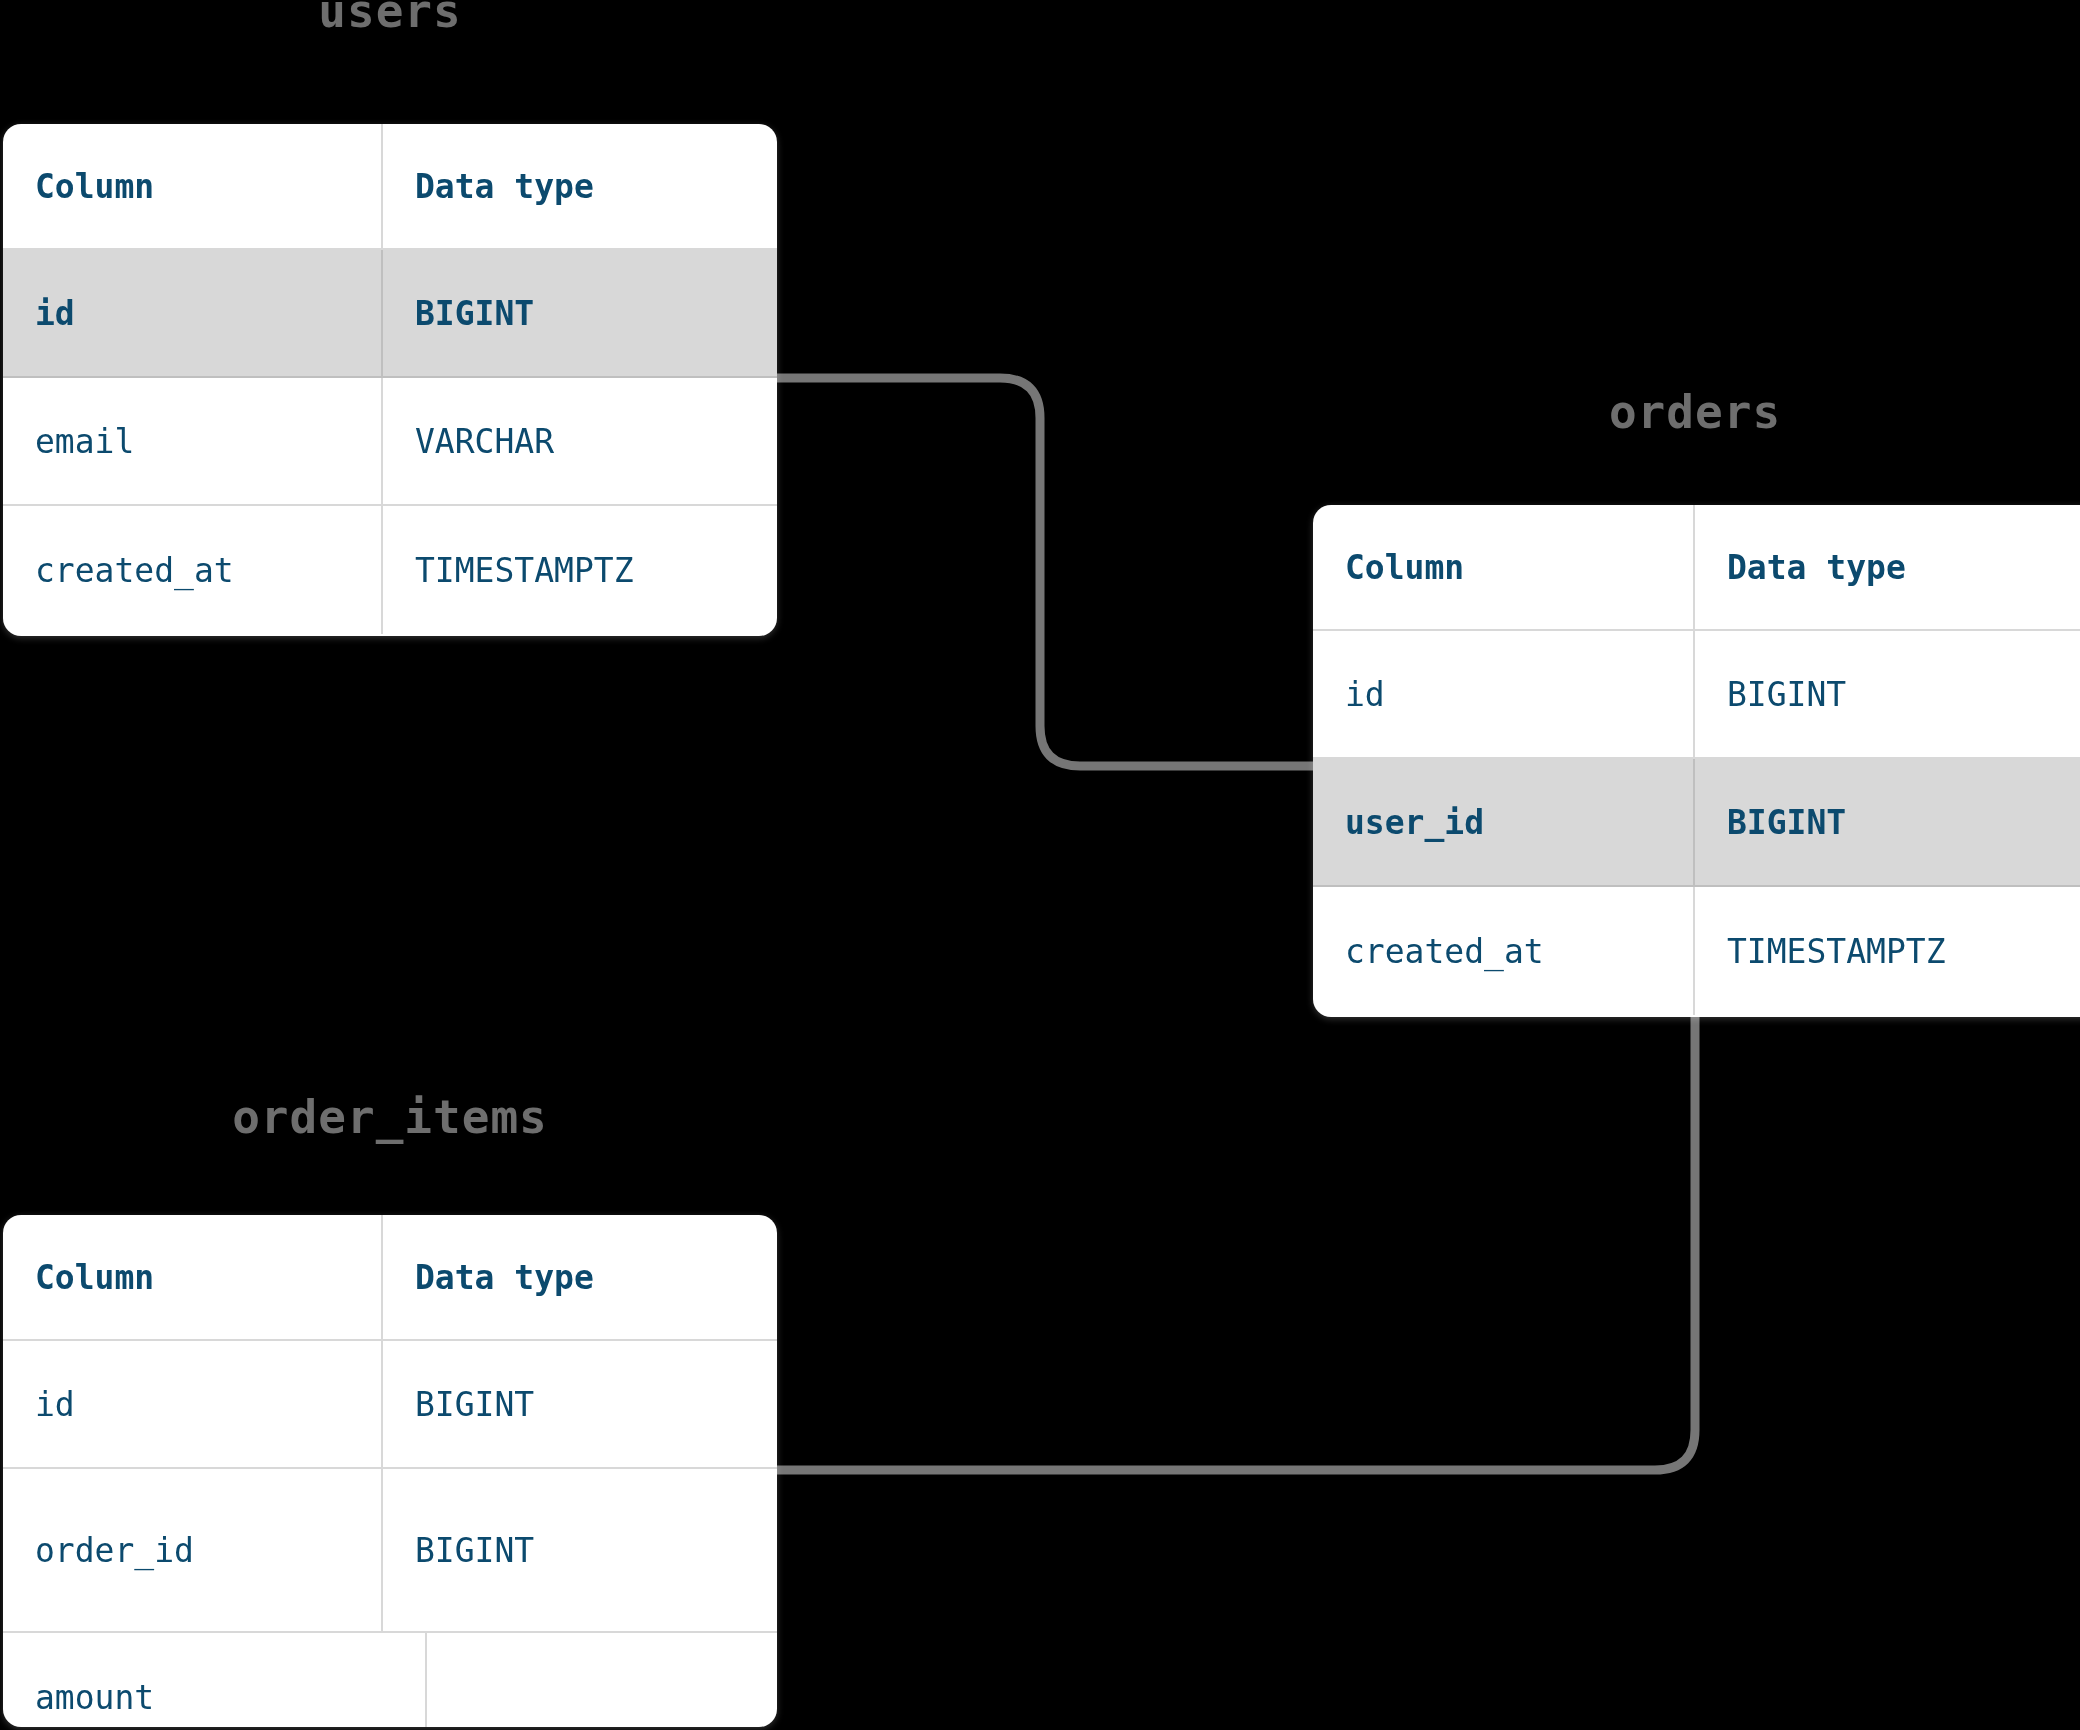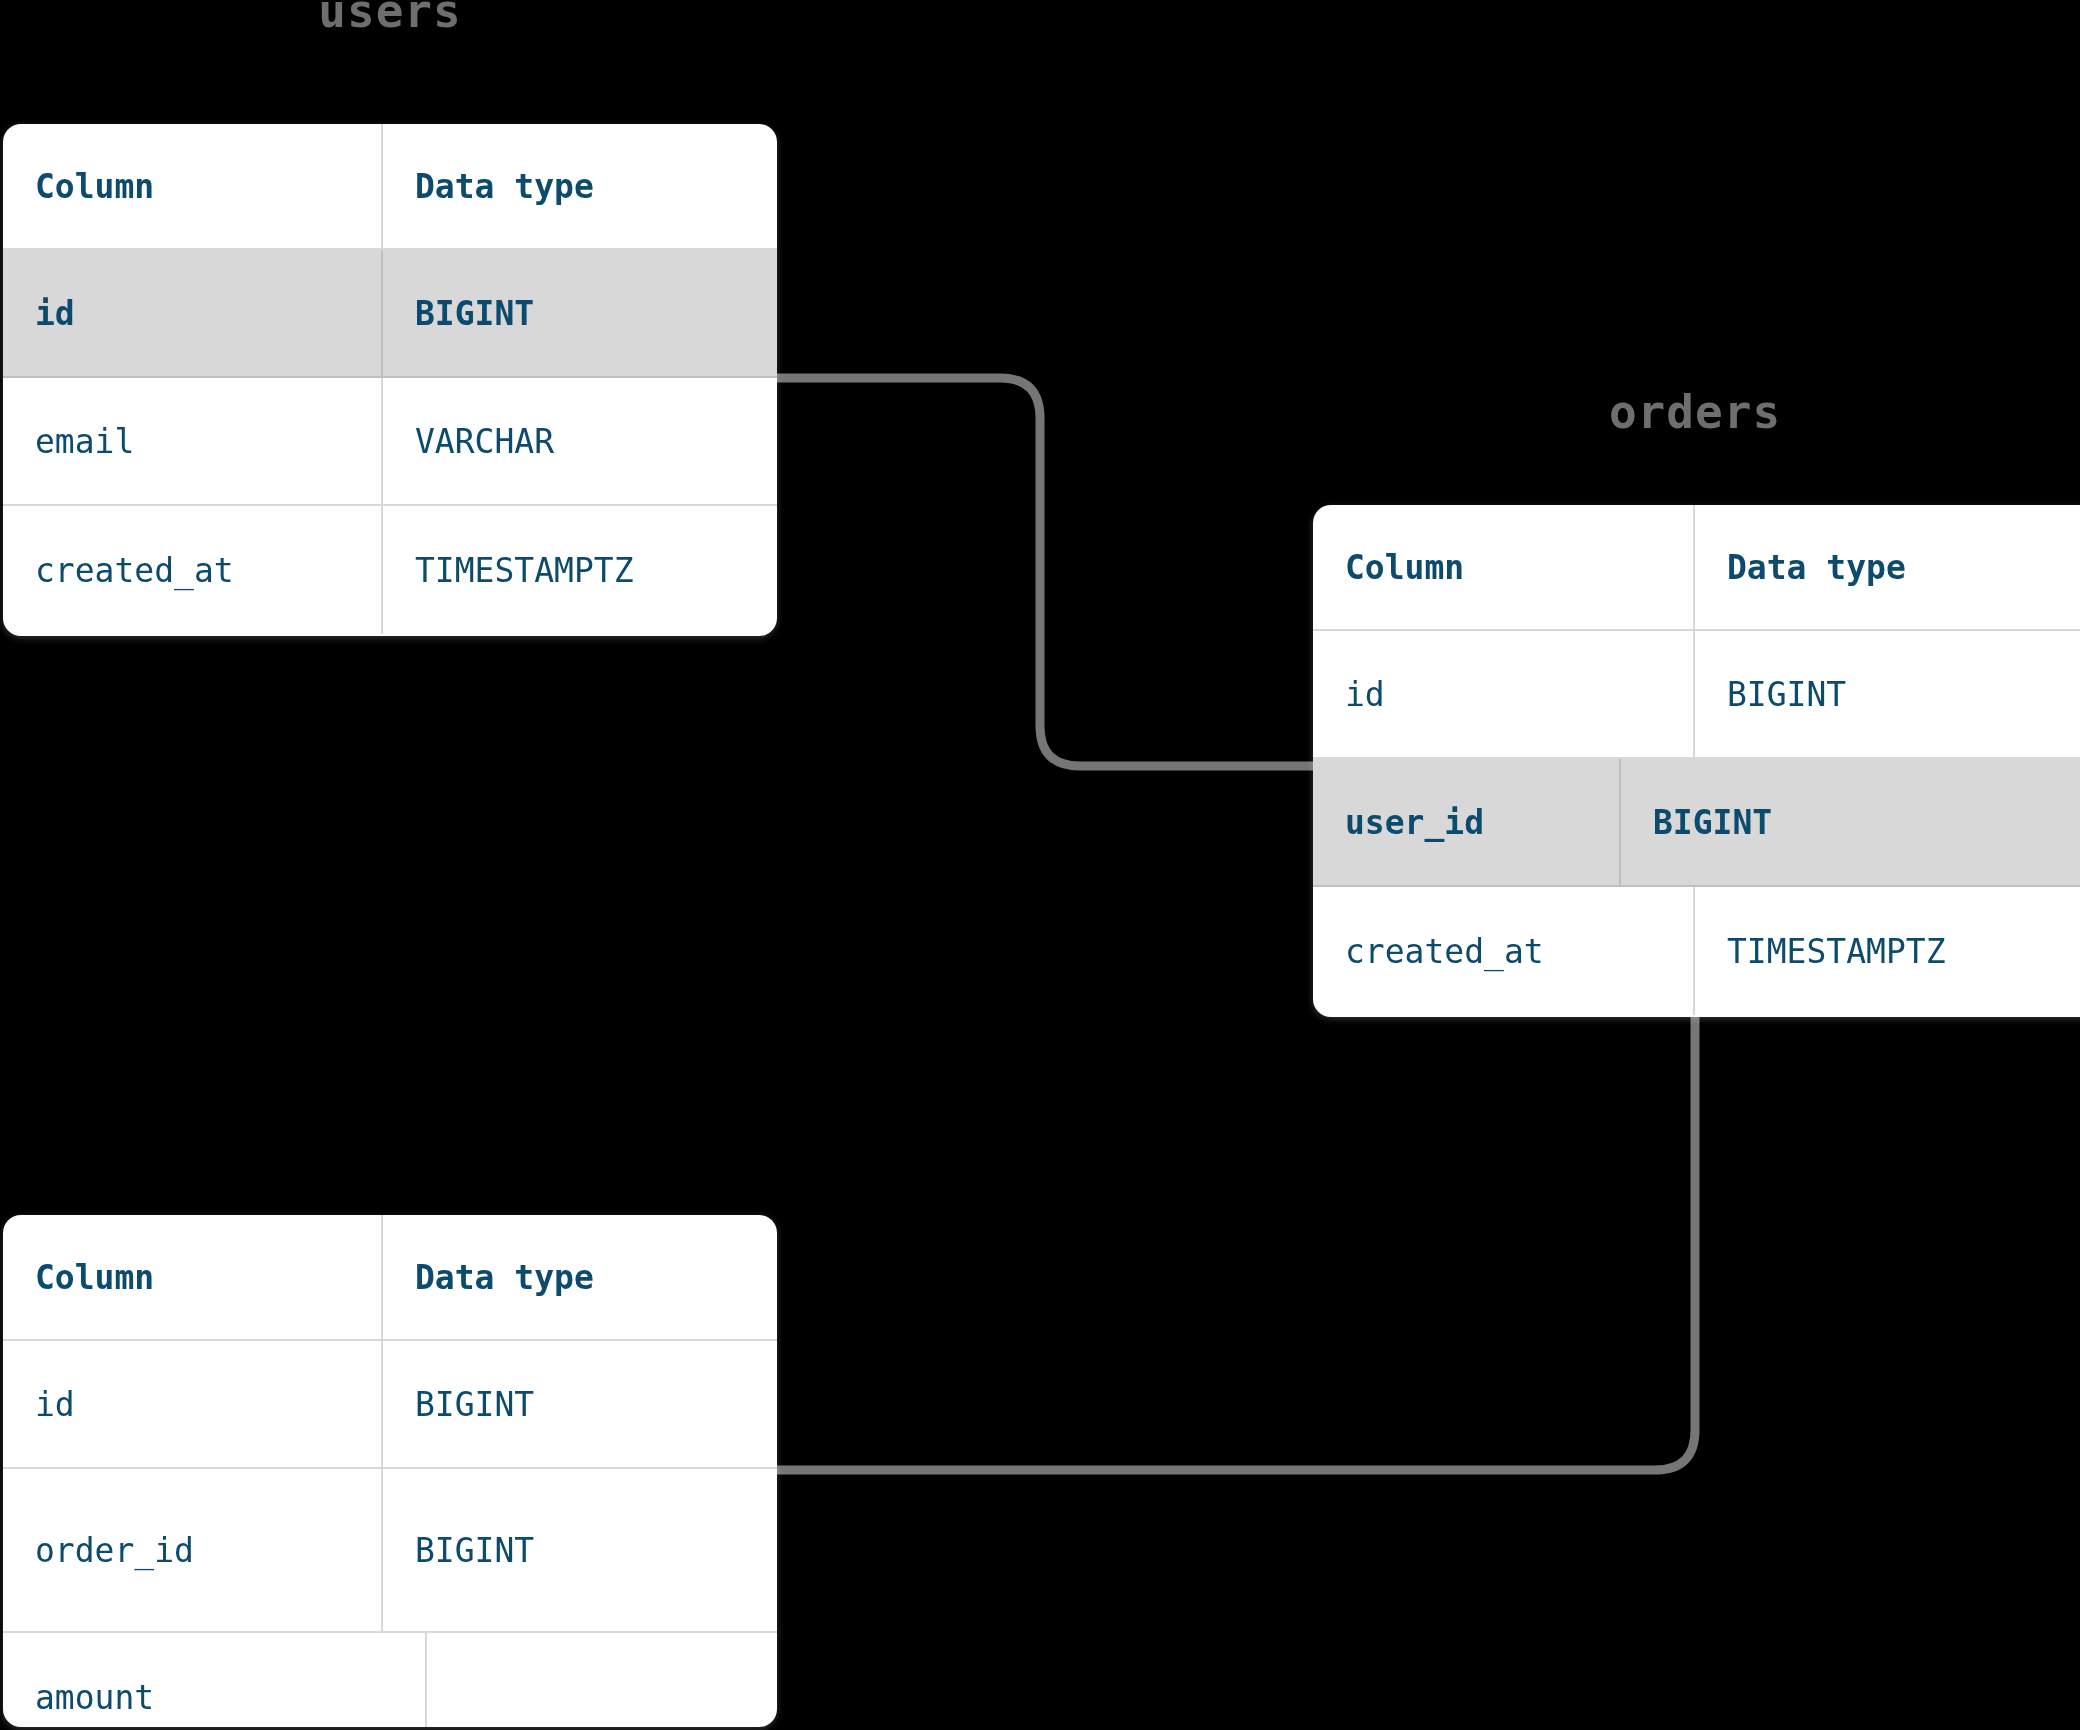--- a/index.html
+++ b/index.html
@@ -116,29 +116,30 @@
   <div class="card" style="left:1313px; top:505px; width:790px; height:512px;">
     <div class="row head" style="height:126px;">
       <div class="cell col-name" style="width:382px;">Column</div>
       <div class="cell col-type" style="width:408px;">Data type</div>
     </div>
     <div class="row" style="height:128px;">
       <div class="cell col-name" style="width:382px;">id</div>
       <div class="cell col-type" style="width:408px;">BIGINT</div>
     </div>
     <div class="row hl" style="height:128px;">
-      <div class="cell col-name" style="width:308px;">user_id</div>
+      <div class="cell col-name" style="width:382px;">user_id</div>
       <div class="cell col-type" style="width:408px;">BIGINT</div>
     </div>
     <div class="row" style="height:128px;">
       <div class="cell col-name" style="width:382px;">created_at</div>
       <div class="cell col-type" style="width:408px;">TIMESTAMPTZ</div>
     </div>
   </div>
 
+  <div class="tbl-title" style="left:390px; top:1090px;">order_items</div>
 
   <div class="card" style="left:3px; top:1215px; width:774px; height:512px;">
     <div class="row head" style="height:126px;">
       <div class="cell col-name" style="width:380px;">Column</div>
       <div class="cell col-type" style="width:394px;">Data type</div>
     </div>
     <div class="row" style="height:128px;">
       <div class="cell col-name" style="width:380px;">id</div>
       <div class="cell col-type" style="width:394px;">BIGINT</div>
     </div>

